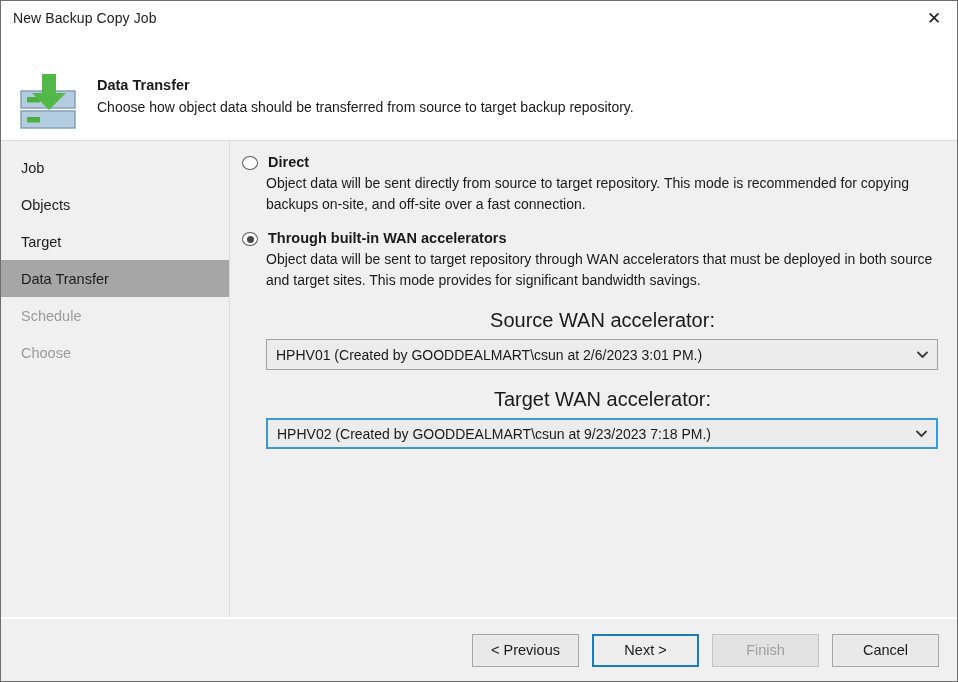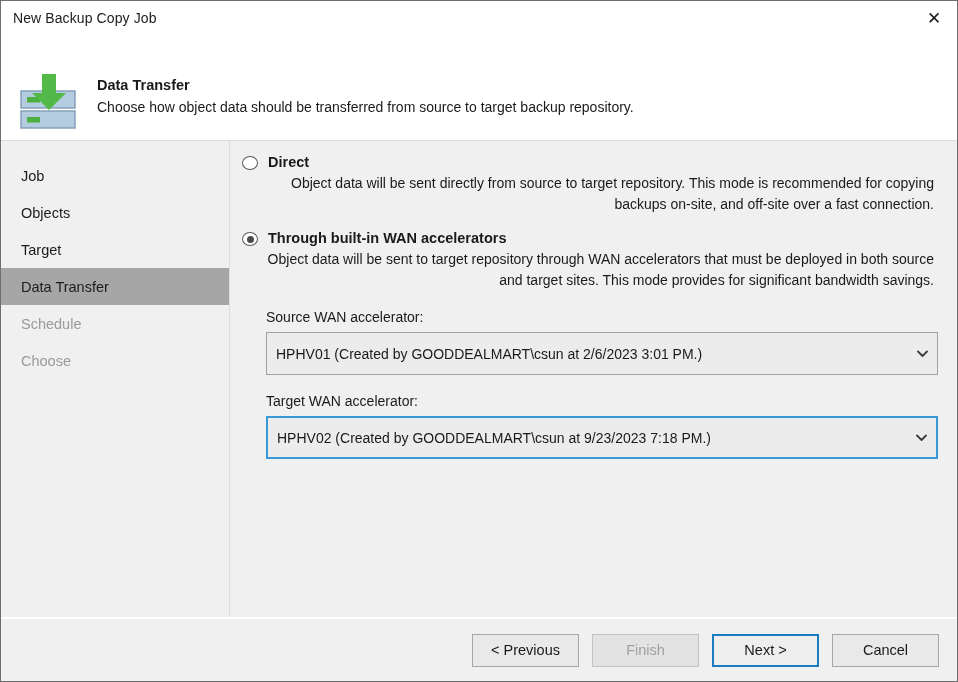--- a/index.html
+++ b/index.html
@@ -94,21 +94,21 @@
     background: #f0f0f0;
     border-top: 1px solid #dcdcdc;
     min-height: 0;
   }
 
   .sidebar {
     flex: 0 0 229px;
     width: 229px;
     background: #f0f0f0;
     border-right: 1px solid #dcdcdc;
-    padding-top: 16px;
+    padding-top: 8px;
     box-sizing: border-box;
   }
   .side-item {
     height: 37px;
     display: flex;
     align-items: center;
     padding-left: 20px;
     font-size: 14.5px;
     color: #1c1c1c;
     box-sizing: border-box;
@@ -166,32 +166,32 @@
     font-weight: bold;
     color: #1a1a1a;
     line-height: 19px;
   }
   .option-desc {
     font-size: 14px;
     color: #1a1a1a;
     line-height: 21px;
     margin: 1px 0 0 24px;
     max-width: 668px;
-    text-align: right;
   }
 
   .field-group { margin-top: 18px; margin-left: 24px; }
   .field-label {
-    font-size: 14px;
+    font-size: 20px;
     color: #1a1a1a;
     margin-bottom: 7px;
+    text-align: center;
   }
   .combo {
     width: 672px;
-    height: 43px;
+    height: 31px;
     box-sizing: border-box;
     background: #ececec;
     border: 1px solid #a0a0a0;
     display: flex;
     align-items: center;
     justify-content: space-between;
     padding: 0 0 0 9px;
     font-size: 14px;
     color: #1a1a1a;
     cursor: default;
@@ -327,18 +327,18 @@
               </svg>
           </span>
         </div>
       </div>
 
     </div>
   </div>
 
   <div class="footer">
     <div class="btn">&lt; Previous</div>
+    <div class="btn focused">Next &gt;</div>
     <div class="btn disabled">Finish</div>
-    <div class="btn focused">Next &gt;</div>
     <div class="btn">Cancel</div>
   </div>
 
 </div>
 
 </body></html>

